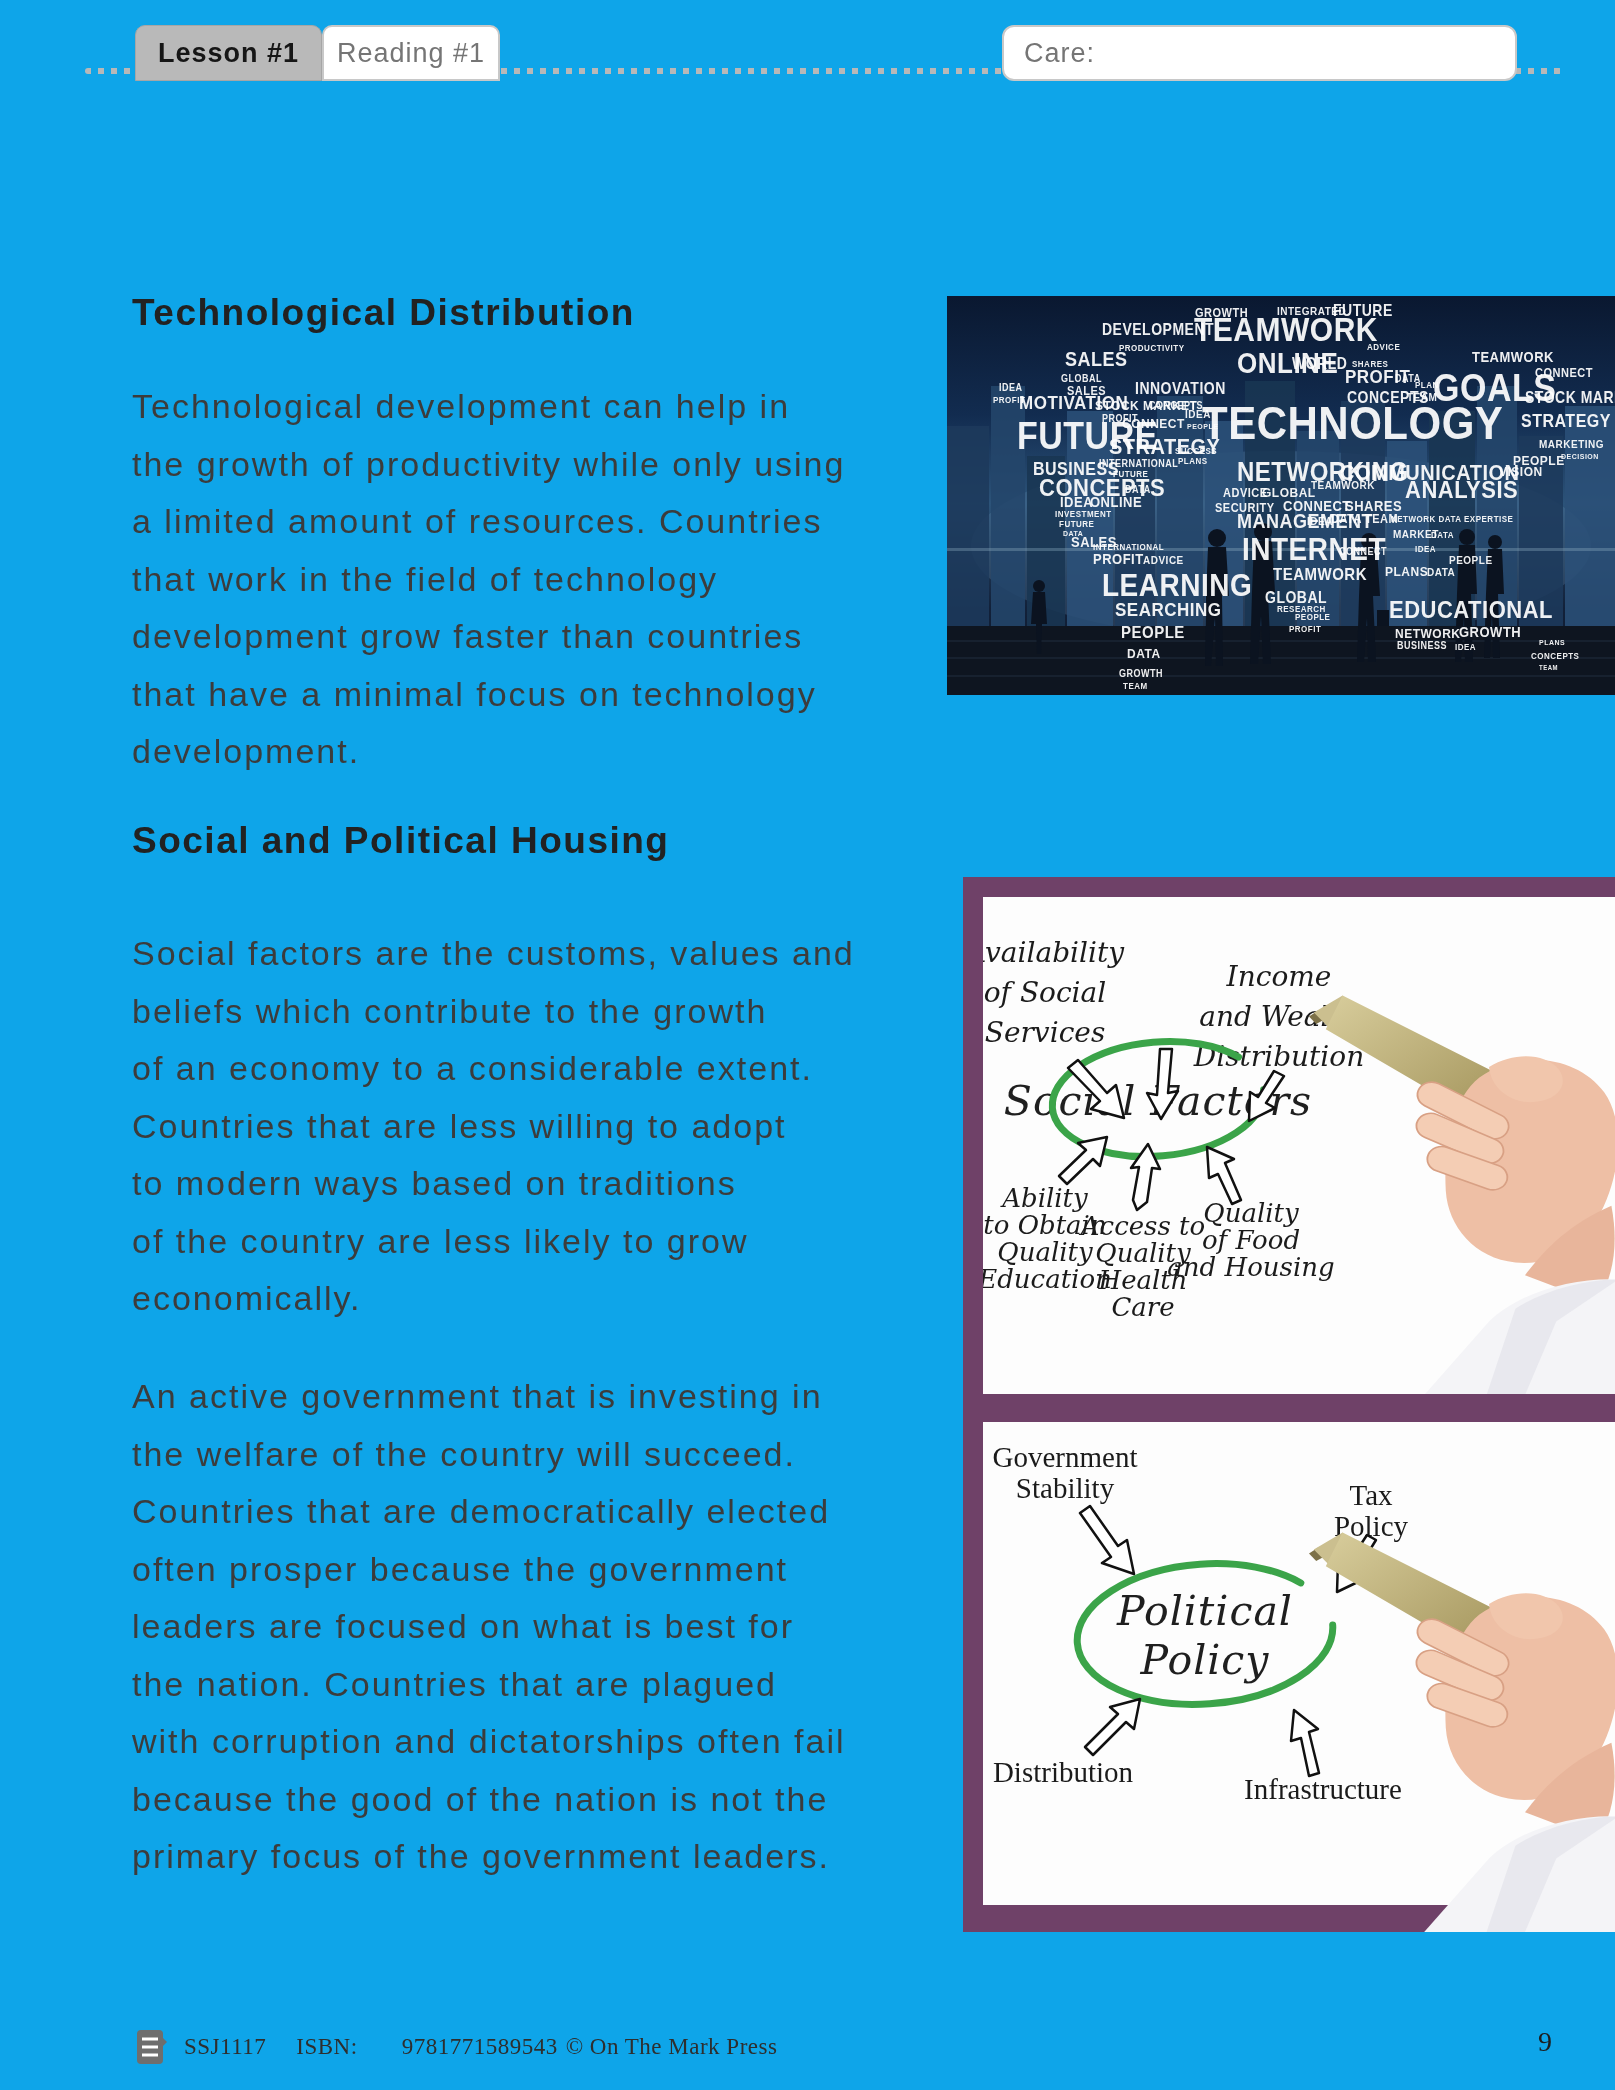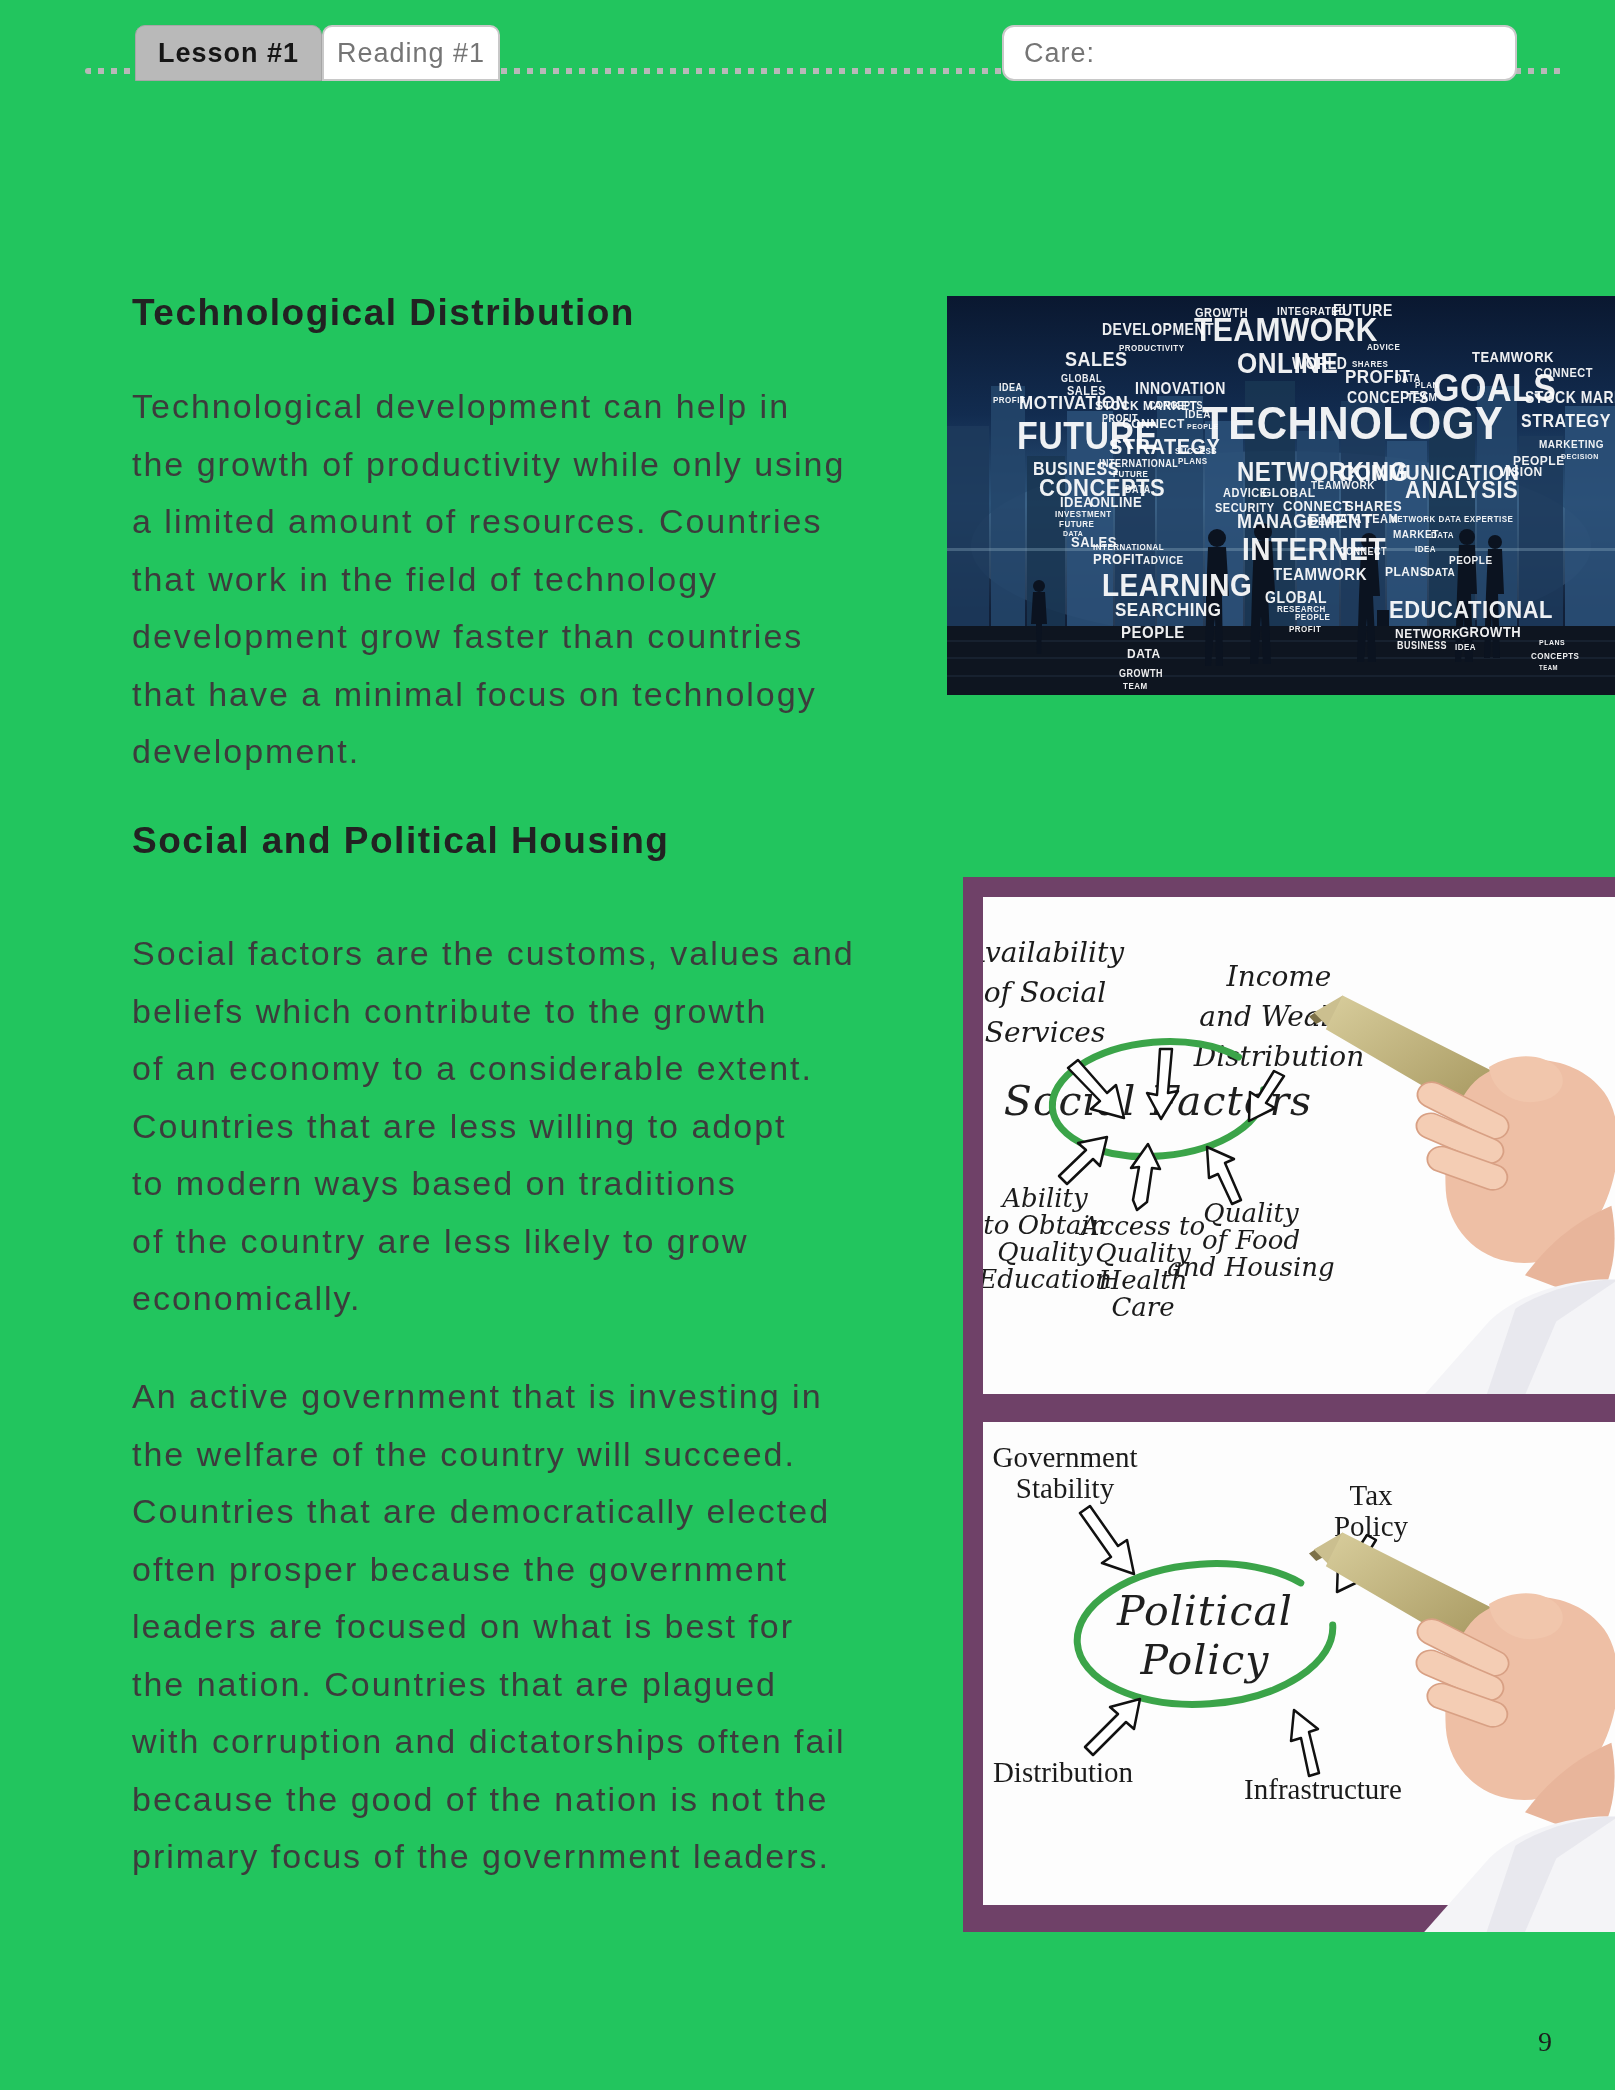--- a/index.html
+++ b/index.html
@@ -1,16 +1,16 @@
 <!DOCTYPE html>
 <html style="--purple: #6f4168; --green: #3ba449;"><head>
 <meta charset="utf-8">
 <style>
   html,body{margin:0;padding:0;background:#ffffff;}
-  .page{position:relative;width:1615px;height:2090px;background:#22c55e;overflow:hidden;
+  .page{position:relative;width:1615px;height:2090px;background:#0ea5e9;overflow:hidden;
         font-family:"Liberation Sans",sans-serif;}
 
   
   .dotline{position:absolute;left:85px;top:68px;width:1477px;height:6px;
     background:repeating-linear-gradient(90deg,#b8b8b8 0 6px,transparent 6px 13px);
     border-radius:3px;z-index:1;}
   .tab{position:absolute;top:25px;height:56px;display:flex;align-items:center;justify-content:center;
        font-size:27px;letter-spacing:1px;z-index:2;box-sizing:border-box;}
   .tab-lesson{left:135px;width:187px;background:#b9b9b9;border:1px solid #a6a6a6;
        border-radius:10px 10px 0 0;color:#161616;font-weight:bold;}
@@ -321,15 +321,30 @@
       </svg>
       <div class="scripttxt" style="left:222px;top:189px">Political</div>
       <div class="scripttxt" style="left:222px;top:238px">Policy</div>
 
       <svg class="hand hand-political" viewBox="0 0 260 430" preserveAspectRatio="none">
         <use href="#handpen"></use>
       </svg>
     </div>
   </div>
 
+  <div class="footer">
+    <svg class="footer-icon" width="32" height="38" viewBox="0 0 32 38">
+      <rect x="1" y="2" width="26" height="34" rx="4" fill="#6e6e6e"></rect>
+      <path d="M27,10 L31,14 L27,18 Z" fill="#6e6e6e"></path>
+      <g stroke="#ffffff" stroke-width="3">
+        <line x1="6" y1="11" x2="22" y2="11"></line>
+          <line x1="6" y1="19" x2="22" y2="19"></line>
+        <line x1="6" y1="27" x2="22" y2="27"></line>
+      </g>
+    </svg>
+    <span class="ftxt fcode">SSJ1117</span>
+    <span class="ftxt fisbnlab">ISBN:</span>
+    <span class="ftxt fisbn">9781771589543</span>
+    <span class="ftxt">© On The Mark Press</span>
+  </div>
   <div class="pagenum">9</div>
 
 </div>
 
 </body></html>

